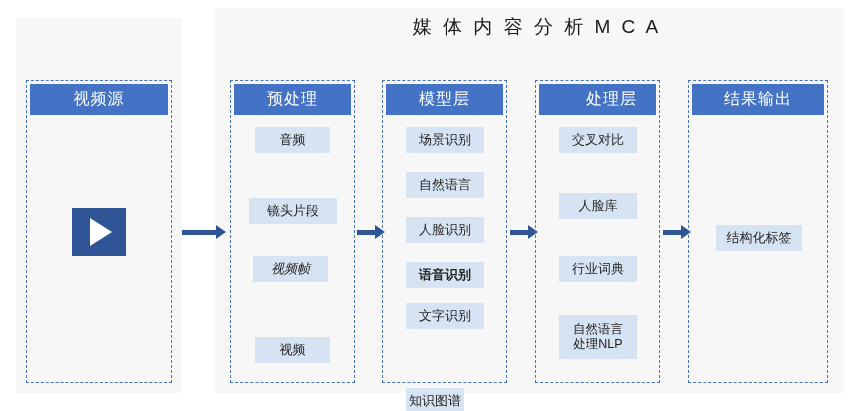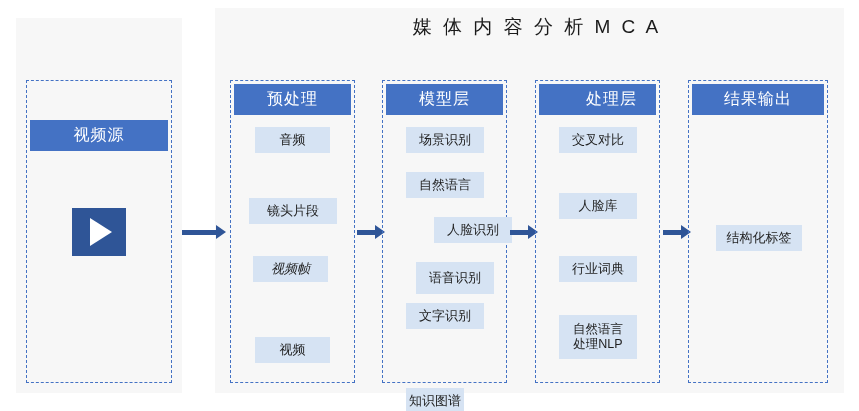--- a/index.html
+++ b/index.html
@@ -116,21 +116,21 @@
 <body>
 
 <div id="stage">
 
   <div class="bg-panel" style="left:16px; top:18px; width:166px; height:375px;"></div>
   <div class="bg-panel" style="left:215px; top:8px; width:629px; height:385px;"></div>
 
   <div class="title">媒 体 内 容 分 析 M C A</div>
 
   <div class="column" style="left:26px; top:80px; width:146px; height:303px;"></div>
-  <div class="col-header" style="left:30px; top:84px; width:138px; height:31px;margin-top:36px;">视频源</div>
+  <div class="col-header" style="left:30px; top:84px; width:138px; height:31px;">视频源</div>
   <div class="play-box" style="left:72px; top:208px; width:54px; height:48px;">
     <div class="play-tri"></div>
   </div>
 
   <div class="arrow" style="left:182px; top:227px; width:44px;">
     <div class="shaft"></div>
       <div class="head"></div>
   </div>
 
   <div class="column" style="left:230px; top:80px; width:125px; height:303px;"></div>
@@ -142,22 +142,22 @@
 
   <div class="arrow" style="left:357px; top:227px; width:28px;">
     <div class="shaft"></div>
       <div class="head"></div>
   </div>
 
   <div class="column" style="left:382px; top:80px; width:125px; height:303px;"></div>
   <div class="col-header" style="left:386px; top:84px; width:117px; height:31px;">模型层</div>
   <div class="chip" style="left:406px; top:127px; width:78px; height:26px;">场景识别</div>
   <div class="chip" style="left:406px; top:172px; width:78px; height:26px;">自然语言</div>
-  <div class="chip" style="left:406px; top:217px; width:78px; height:26px;margin-left:28px;">人脸识别</div>
-  <div class="chip" style="left:416px; top:262px; width:78px; height:32px;">语音识别</div>
+  <div class="chip" style="left:406px; top:217px; width:78px; height:26px;">人脸识别</div>
+  <div class="chip" style="left:406px; top:262px; width:78px; height:26px;font-weight:bold;">语音识别</div>
   <div class="chip" style="left:406px; top:303px; width:78px; height:26px;">文字识别</div>
   <div class="chip" style="left:406px; top:344px; width:58px; height:26px;margin-top:44px;">知识图谱</div>
 
   <div class="arrow" style="left:510px; top:227px; width:28px;">
     <div class="shaft"></div>
       <div class="head"></div>
   </div>
 
   <div class="column" style="left:535px; top:80px; width:125px; height:303px;"></div>
   <div class="col-header" style="left:539px; top:84px; width:117px; height:31px;padding-left:28px;">处理层</div>

